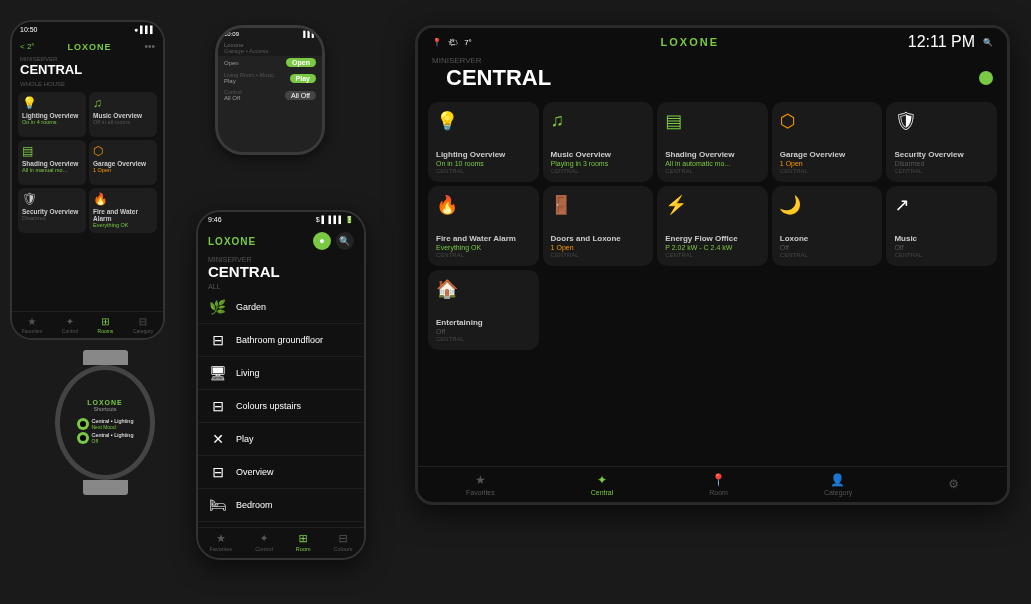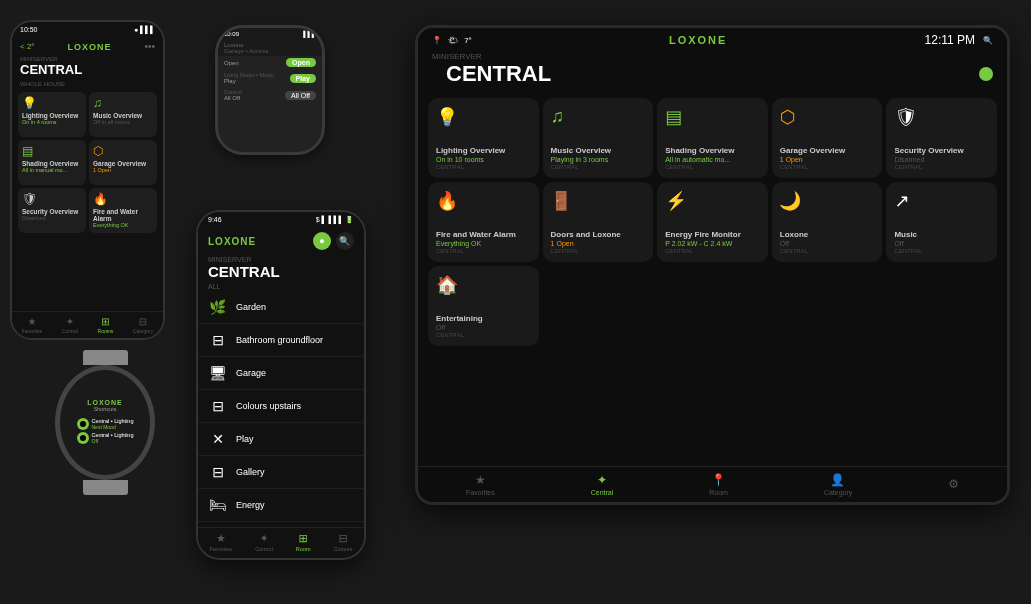--- a/index.html
+++ b/index.html
@@ -429,21 +429,21 @@
     }
     .tablet .tab-lox-title {
       color: #7ac943;
       font-size: 11px;
       font-weight: bold;
       letter-spacing: 2px;
       text-align: center;
       flex: 1;
     }
     .tablet .tab-time {
-      font-size: 12px;
+      font-size: 16px;
       color: #fff;
       font-weight: 500;
     }
     .tablet .tab-status-row {
       display: flex;
       align-items: center;
       justify-content: space-between;
       padding: 0 14px;
       margin-bottom: 3px;
     }
@@ -707,37 +707,37 @@
     <div class="room-item">
       <span class="room-icon">🌿</span>
       <span class="room-name">Garden</span>
     </div>
     <div class="room-item">
       <span class="room-icon">⊟</span>
       <span class="room-name">Bathroom groundfloor</span>
     </div>
     <div class="room-item">
       <span class="room-icon">🖥</span>
-      <span class="room-name">Garage</span>
+      <span class="room-name">Living</span>
     </div>
     <div class="room-item">
       <span class="room-icon">⊟</span>
       <span class="room-name">Colours upstairs</span>
     </div>
     <div class="room-item">
       <span class="room-icon">✕</span>
       <span class="room-name">Play</span>
     </div>
     <div class="room-item">
       <span class="room-icon">⊟</span>
-      <span class="room-name">Gallery</span>
+      <span class="room-name">Overview</span>
     </div>
     <div class="room-item">
       <span class="room-icon">🛏</span>
-      <span class="room-name">Energy</span>
+      <span class="room-name">Bedroom</span>
     </div>
   </div>
   <div class="bottom-nav">
     <div class="bnav-item">
       <span class="bnav-icon">★</span>
       <span class="bnav-label">Favorites</span>
     </div>
     <div class="bnav-item">
       <span class="bnav-icon">✦</span>
       <span class="bnav-label">Control</span>
@@ -830,21 +830,21 @@
       <div class="card-icon white">🚪</div>
       <div>
         <div class="card-name">Doors and Loxone</div>
         <div class="card-status orange">1 Open</div>
         <div class="card-location">CENTRAL</div>
       </div>
     </div>
     <div class="t-card">
       <div class="card-icon">⚡</div>
       <div>
-        <div class="card-name">Energy Fire Monitor</div>
+        <div class="card-name">Energy Flow Office</div>
         <div class="card-status">P 2.02 kW - C 2.4 kW</div>
         <div class="card-location">CENTRAL</div>
       </div>
     </div>
     <div class="t-card">
       <div class="card-icon white">🌙</div>
       <div>
         <div class="card-name">Loxone</div>
         <div class="card-status gray">Off</div>
         <div class="card-location">CENTRAL</div>

